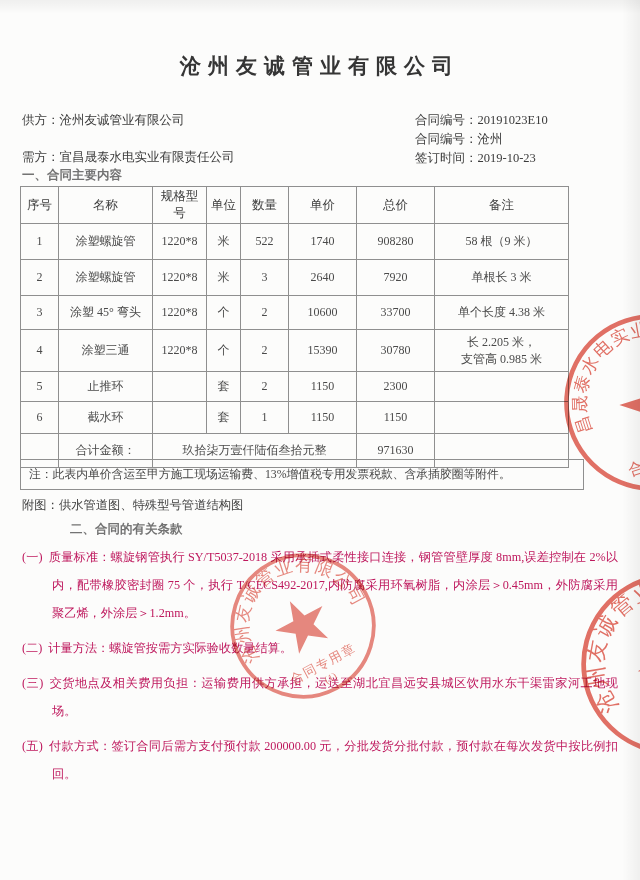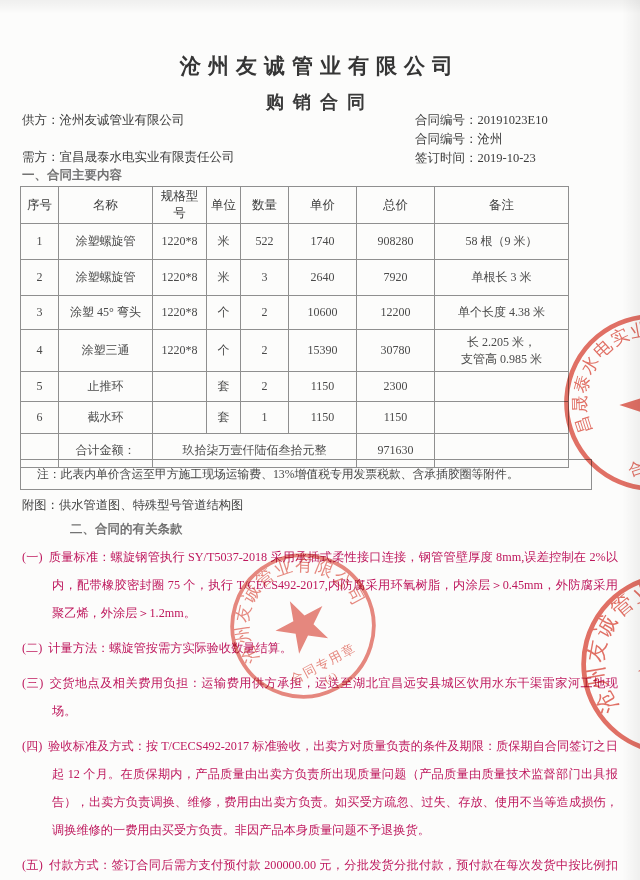--- a/index.html
+++ b/index.html
@@ -21,41 +21,40 @@
   .hdr{position:absolute;font-size:12.5px;color:#3f3f3f;white-space:nowrap;}
   .hdr .v{color:#3a3a3a;}
   .sec-heading{position:absolute;left:22px;font-size:12.5px;font-weight:600;color:#737373;}
   table.items{position:absolute;left:20px;top:186px;border-collapse:collapse;table-layout:fixed;}
   table.items td,table.items th{border:1px solid #8f8f8f;font-weight:normal;
     font-size:12px;color:#4a4a4a;text-align:center;vertical-align:middle;padding:1px 2px;
     overflow:hidden;}
   table.items th{font-size:12.5px;color:#3d3d3d;}
   .remark-multiline{white-space:pre-line;line-height:1.4;}
   .note-box{position:absolute;left:20px;top:459px;width:548px;border:1px solid #8f8f8f;
-    font-size:11.8px;color:#454545;padding:6px 6px 6px 16px;line-height:1.4;background:transparent;}
+    font-size:11.8px;color:#454545;padding:6px 6px 6px 8px;line-height:1.4;background:transparent;}
   .attach-line{position:absolute;left:22px;top:497px;font-size:12.3px;color:#404040;}
   .clauses{position:absolute;left:22px;top:543px;width:596px;}
   .clause{font-size:12.2px;color:#be185d;line-height:28px;text-align:justify;
     margin:0 0 7px 0;padding-left:30px;text-indent:-30px;}
   .clause .clause-no{margin-right:6px;}
   .stamp{position:absolute;pointer-events:none;mix-blend-mode:multiply;opacity:.72;}
   .stamp svg{display:block;}
   .stamp-a{left:560px;top:310px;width:185px;height:185px;transform:rotate(-18deg);}
   .stamp-b{left:227px;top:550px;width:152px;height:152px;transform:rotate(-28deg);opacity:.6;}
   .stamp-c{left:577px;top:569px;width:190px;height:190px;transform:rotate(-30deg);}
 </style>
 </head>
 <body>
 
 <div class="page">
   <div class="scan-top"></div>
   <div class="scan-right"></div>
 
   <div class="doc-title">沧州友诚管业有限公司</div>
-  <div class="doc-subtitle">购销合同</div>
 
   <div class="hdr" style="left:22px;top:112px;">
     <span>供方：</span><span class="v">沧州友诚管业有限公司</span>
   </div>
   <div class="hdr" style="left:22px;top:149px;">
     <span>需方：</span><span class="v">宜昌晟泰水电实业有限责任公司</span>
   </div>
   <div class="hdr" style="left:415px;top:112px;">
     <span>合同编号：</span><span class="v">20191023E10</span>
   </div>
@@ -110,21 +109,21 @@
       <td>7920</td>
       <td>单根长 3 米</td>
     </tr>
     <tr style="height:34px">
       <td>3</td>
       <td>涂塑 45° 弯头</td>
       <td>1220*8</td>
       <td>个</td>
       <td>2</td>
       <td>10600</td>
-      <td>12200</td>
+      <td>33700</td>
       <td>单个长度 4.38 米</td>
     </tr>
     <tr style="height:42px">
       <td>4</td>
       <td>涂塑三通</td>
       <td>1220*8</td>
       <td>个</td>
       <td>2</td>
       <td>15390</td>
       <td>30780</td>
@@ -164,21 +163,20 @@
   <div class="note-box">注：此表内单价含运至甲方施工现场运输费、13%增值税专用发票税款、含承插胶圈等附件。</div>
 
   <div class="attach-line">附图：供水管道图、特殊型号管道结构图</div>
 
   <div class="sec-heading" style="top:521px;margin-left:48px;">二、合同的有关条款</div>
 
   <div class="clauses">
     <p class="clause"><span class="clause-no">(一)</span><span>质量标准：螺旋钢管执行 SY/T5037-2018 采用承插式柔性接口连接，钢管管壁厚度 8mm,误差控制在 2%以内，配带橡胶密封圈 75 个，执行 T/CECS492-2017,内防腐采用环氧树脂，内涂层＞0.45mm，外防腐采用聚乙烯，外涂层＞1.2mm。</span></p>
     <p class="clause"><span class="clause-no">(二)</span><span>计量方法：螺旋管按需方实际验收数量结算。</span></p>
     <p class="clause"><span class="clause-no">(三)</span><span>交货地点及相关费用负担：运输费用供方承担，运送至湖北宜昌远安县城区饮用水东干渠雷家河工地现场。</span></p>
-    <p class="clause"><span class="clause-no">(四)</span><span>验收标准及方式：按 T/CECS492-2017 标准验收，出卖方对质量负责的条件及期限：质保期自合同签订之日起 12 个月。在质保期内，产品质量由出卖方负责所出现质量问题（产品质量由质量技术监督部门出具报告），出卖方负责调换、维修，费用由出卖方负责。如买受方疏忽、过失、存放、使用不当等造成损伤，调换维修的一费用由买受方负责。非因产品本身质量问题不予退换货。</span></p>
     <p class="clause"><span class="clause-no">(五)</span><span>付款方式：签订合同后需方支付预付款 200000.00 元，分批发货分批付款，预付款在每次发货中按比例扣回。</span></p>
 
   </div>
 
   <div class="stamp stamp-a">
     <svg viewBox="0 0 200 200" width="185" height="185">
       <circle cx="100" cy="100" r="93" fill="none" stroke="#d93a2b" stroke-width="5"></circle>
       <path id="arcA" d="M 30,116 A 72,72 0 1 1 170,116" fill="none"></path>
       <text font-size="19" fill="#d93a2b" letter-spacing="1.5" font-family="Liberation Serif,serif">
         <textPath href="#arcA" startOffset="50%" text-anchor="middle">宜昌晟泰水电实业有限责任公司</textPath>

